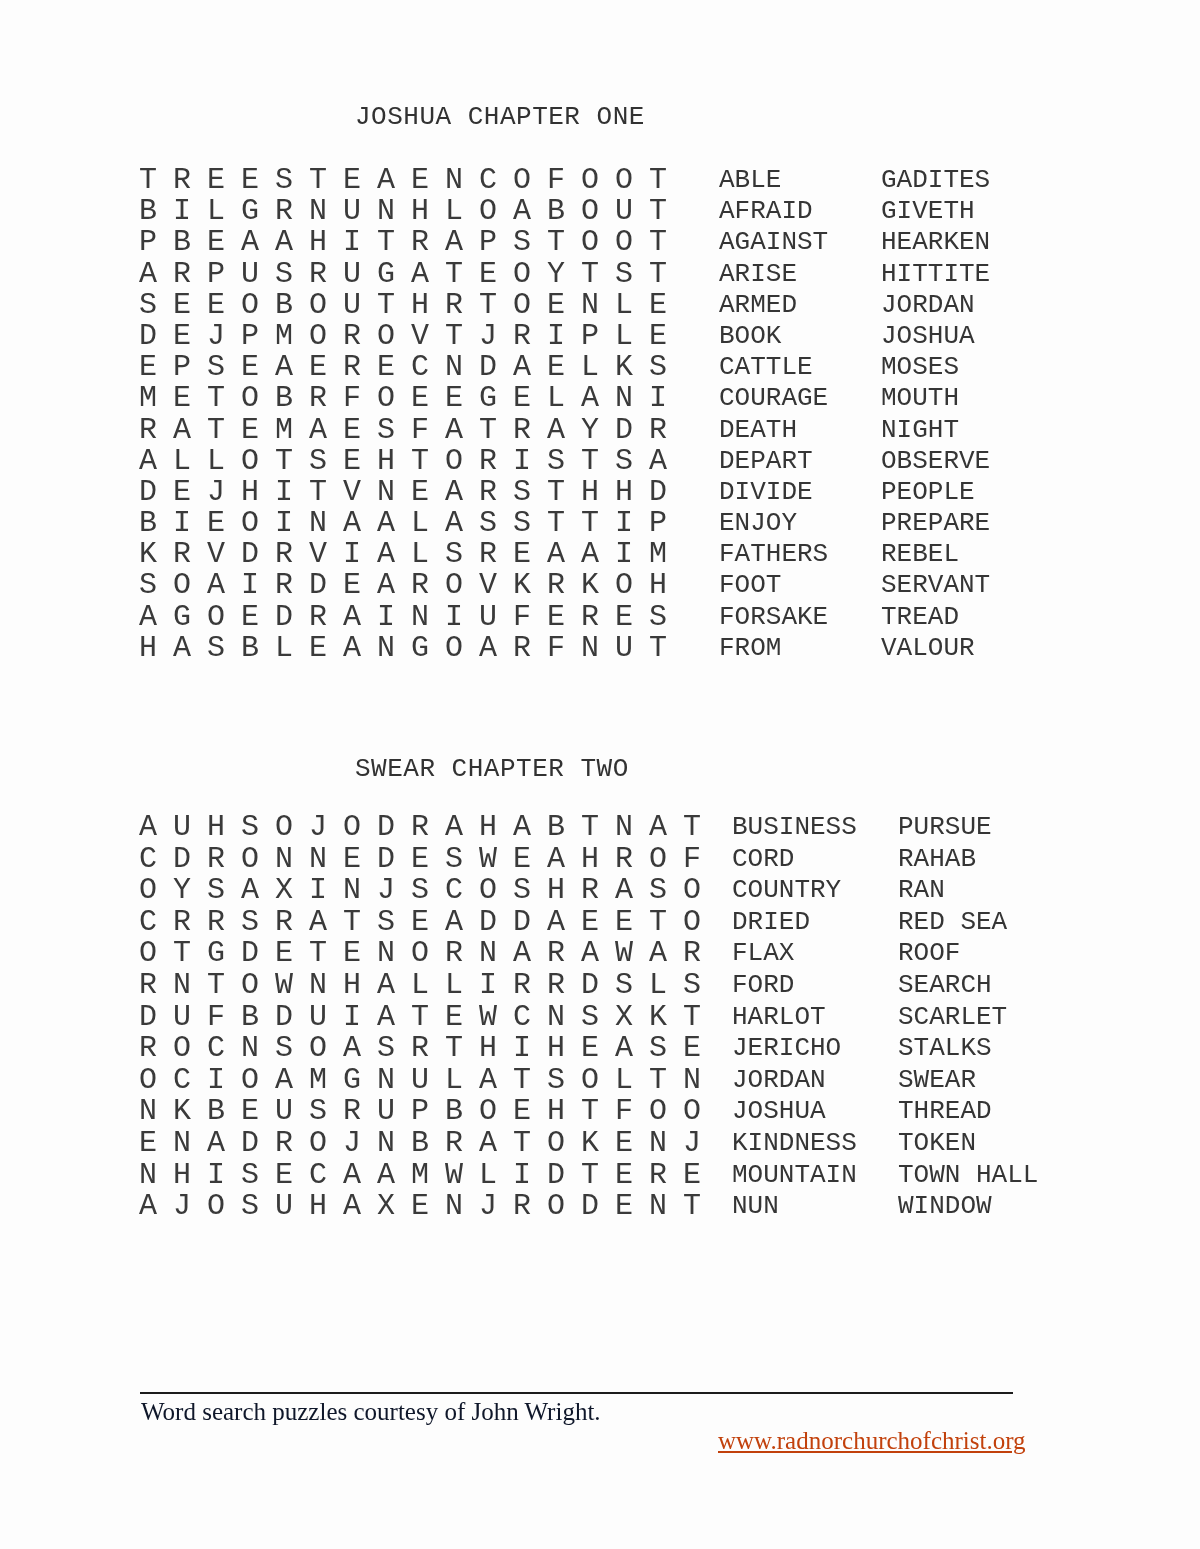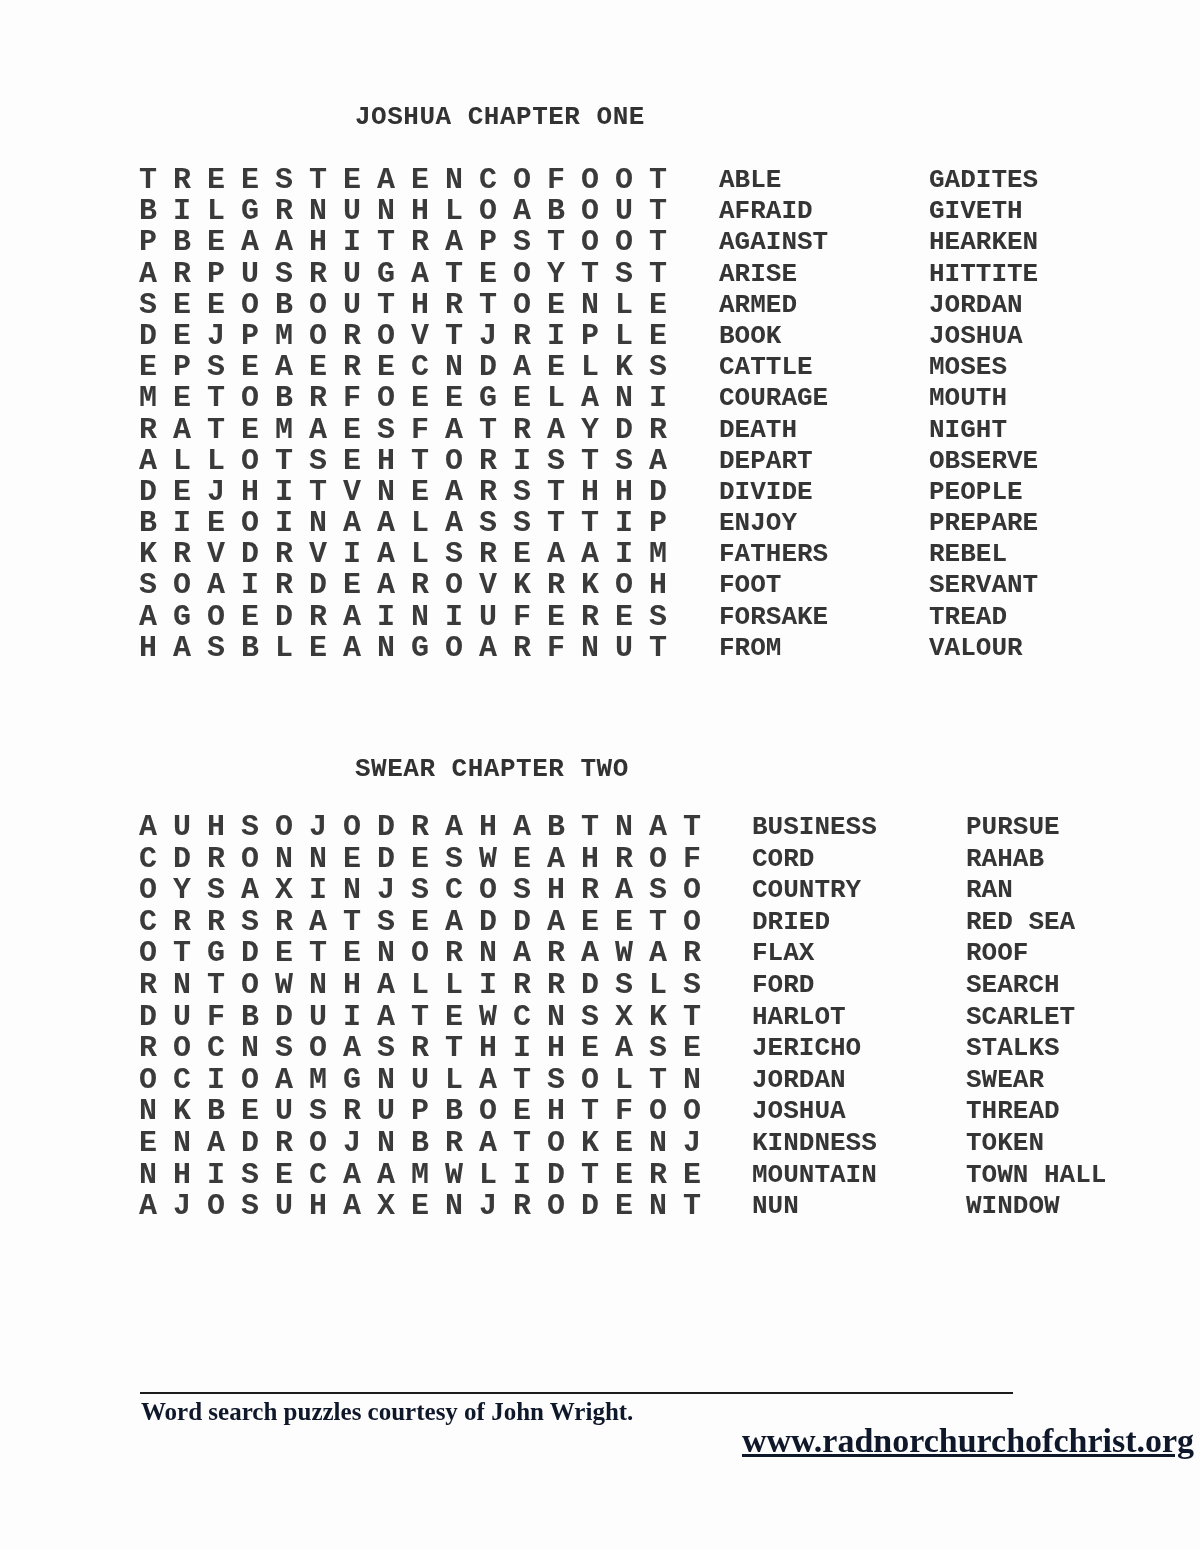--- a/index.html
+++ b/index.html
@@ -9,21 +9,20 @@
   }
   .page {
     position: relative;
     width: 1200px;
     height: 1549px;
     margin: 0 auto;
     background: #fdfdfd;
     overflow: hidden;
     font-family: "Liberation Mono", "DejaVu Sans Mono", monospace;
     color: #383838;
-    font-weight: bold;
   }
   .puzzle-title {
     position: absolute;
     left: 355px;
     font-size: 26px;
     letter-spacing: 0.5px;
     white-space: pre;
     color: #323232;
   }
   #title-one { top: 102px; }
@@ -47,36 +46,35 @@
     text-align: center;
     font-size: 30px;
     color: #3a3a3a;
   }
 
   .word-list {
     position: absolute;
     white-space: pre;
   }
   #word-list-one { left: 719px; top: 165px; --rh: 31.2px; --colw: 162px; }
-  #word-list-two { left: 752px; top: 812px; --rh: 31.6px; --colw: 166px; }
+  #word-list-two { left: 732px; top: 812px; --rh: 31.6px; --colw: 166px; }
   .word-row {
     height: var(--rh);
     line-height: var(--rh);
     font-size: 26px;
     color: #353535;
   }
   .word-row .col-a {
     display: inline-block;
     width: var(--colw);
     vertical-align: top;
   }
   .word-row .col-b {
     display: inline-block;
     vertical-align: top;
-    margin-left: 48px;
   }
 
   .footer-rule {
     position: absolute;
     left: 140px;
     top: 1392px;
     width: 873px;
     height: 2px;
     background: #1c1c1c;
   }
@@ -85,26 +83,26 @@
     left: 141px;
     top: 1398px;
     width: 900px;
     font-family: "Liberation Serif", "DejaVu Serif", serif;
     font-size: 25px;
     line-height: 28.3px;
     color: #0f172a;
   }
   .footer-link {
     position: absolute;
-    left: 742px;
+    left: 718px;
     top: 1427px;
     font-family: "Liberation Serif", "DejaVu Serif", serif;
-    font-size: 34px;
+    font-size: 25px;
     line-height: 28.3px;
-    color: #0f172a;
+    color: #c2410c;
     text-decoration: underline;
     cursor: pointer;
   }
 </style>
 </head>
 <body>
 
 <div class="page">
 
   <div class="puzzle-title" id="title-one">JOSHUA CHAPTER ONE</div>

